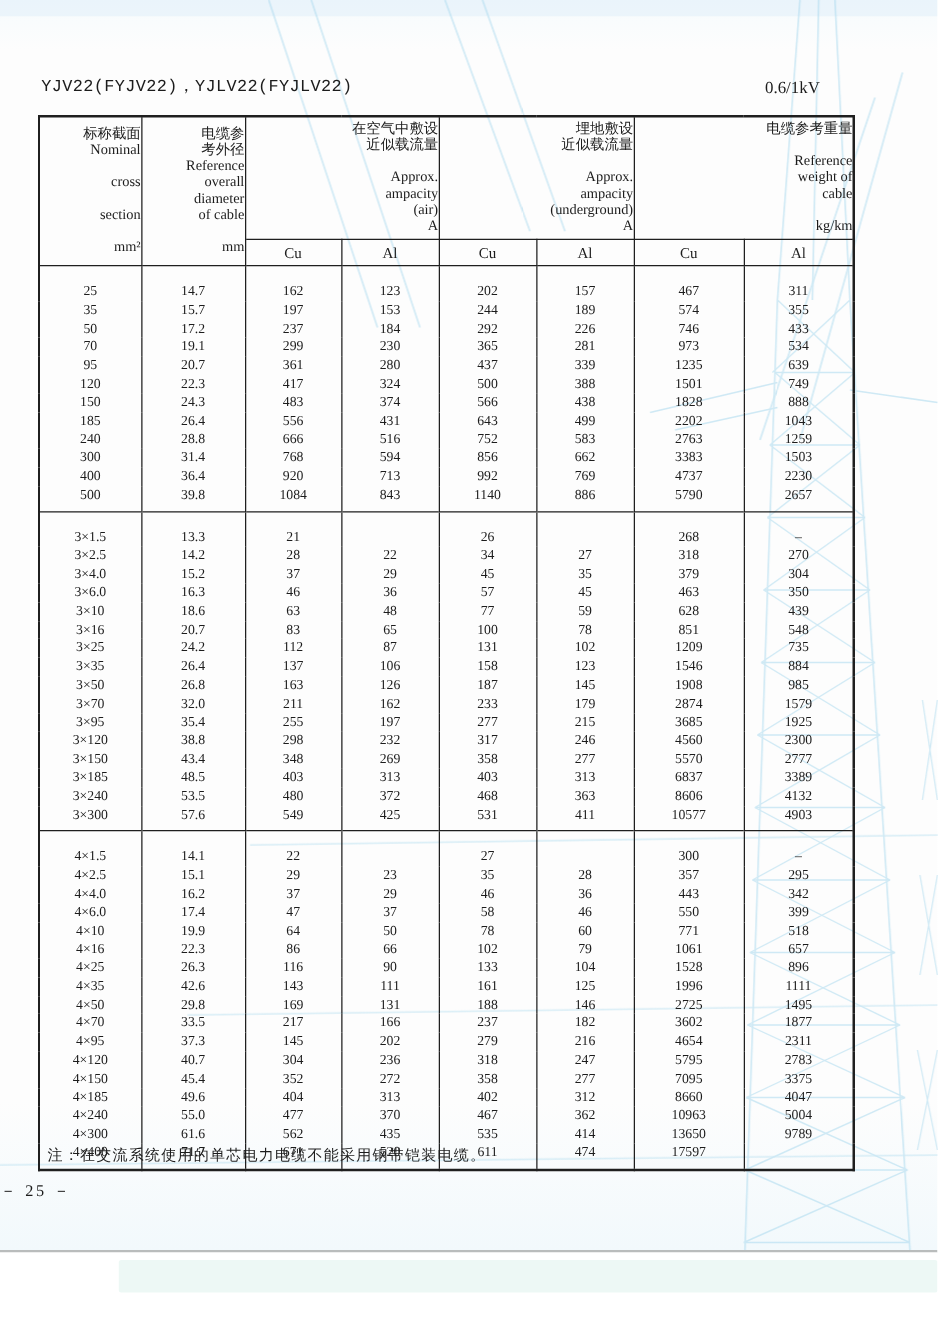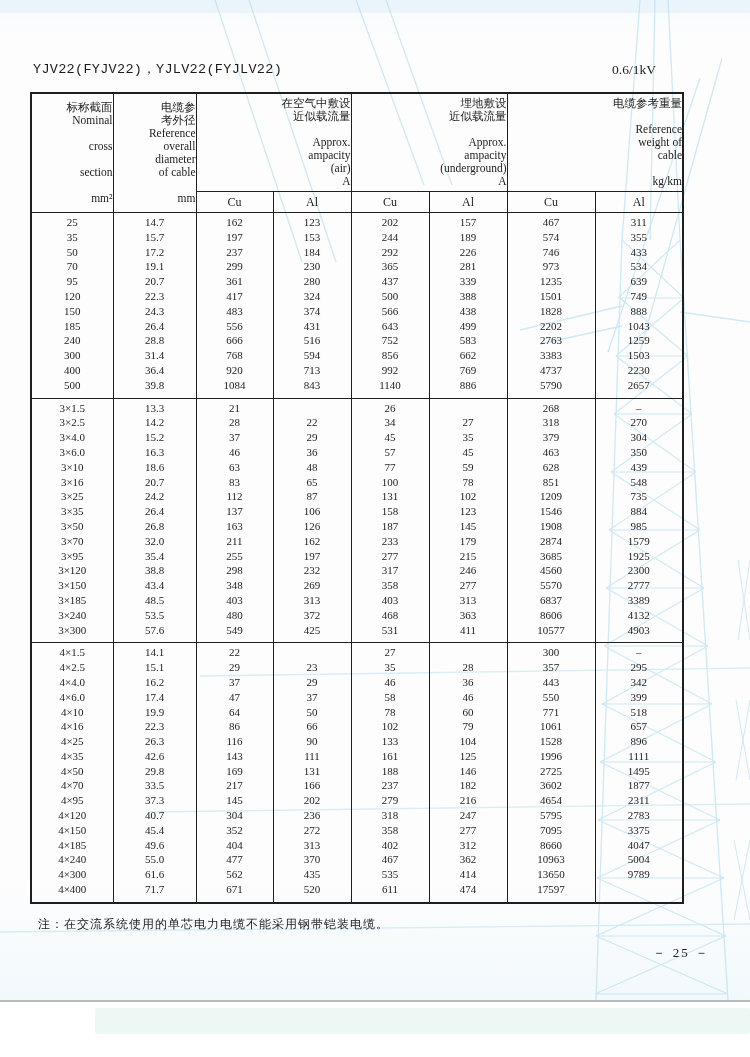--- a/index.html
+++ b/index.html
@@ -39,25 +39,25 @@
     font-weight:normal;
   }
   .cable-table thead th {
     border-bottom:1px solid #1f1f1f; border-top:1px solid #1f1f1f;
     white-space:pre-line; font-size:11.5px; line-height:13px;
   }
   .cable-table thead tr.group-row th { height:97px;text-align:right; }
   .cable-table thead tr.sub-row th { height:20px; font-size:12px; }
   .cable-table tbody { border-top:1.5px solid #1f1f1f; }
   .cable-table tbody td { font-size:11px; line-height:14.8px; }
-  .cable-table tbody tr:first-child td { padding-top:2px;margin-left:36px; }
+  .cable-table tbody tr:first-child td { padding-top:13px;margin-left:36px; }
   .cable-table tbody tr:last-child td { padding-bottom:5px; }
 
   .note { position:absolute; left:38px; top:916px; font-size:12px; letter-spacing:1px; }
-  .page-number { position:absolute; left:0; top:944px; width:710px; text-align:right; font-size:13px; letter-spacing:2px; }
+  .page-number { position:absolute; left:0; top:944px; width:710px; text-align:left; font-size:13px; letter-spacing:2px; }
 </style>
 </head>
 <body>
 
 <div class="scan-page"></div>
 <div class="top-band"></div>
 
 <svg class="watermark" width="750" height="1057" viewBox="0 0 750 1057">
   <g stroke="#a9d9ee" stroke-width="1.3" fill="none" opacity="0.55">
 

